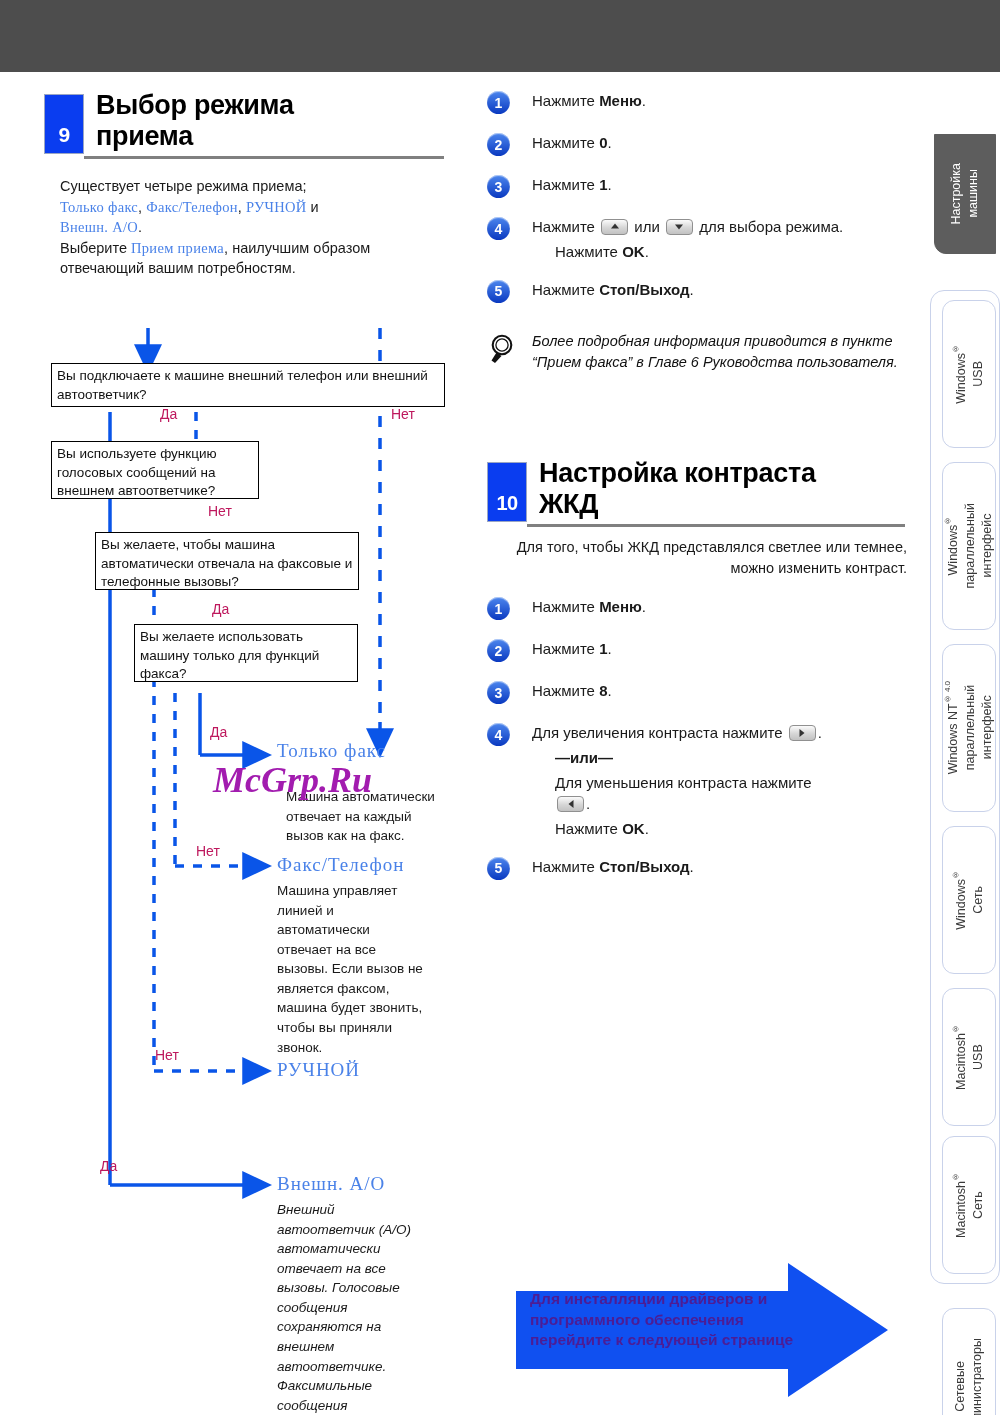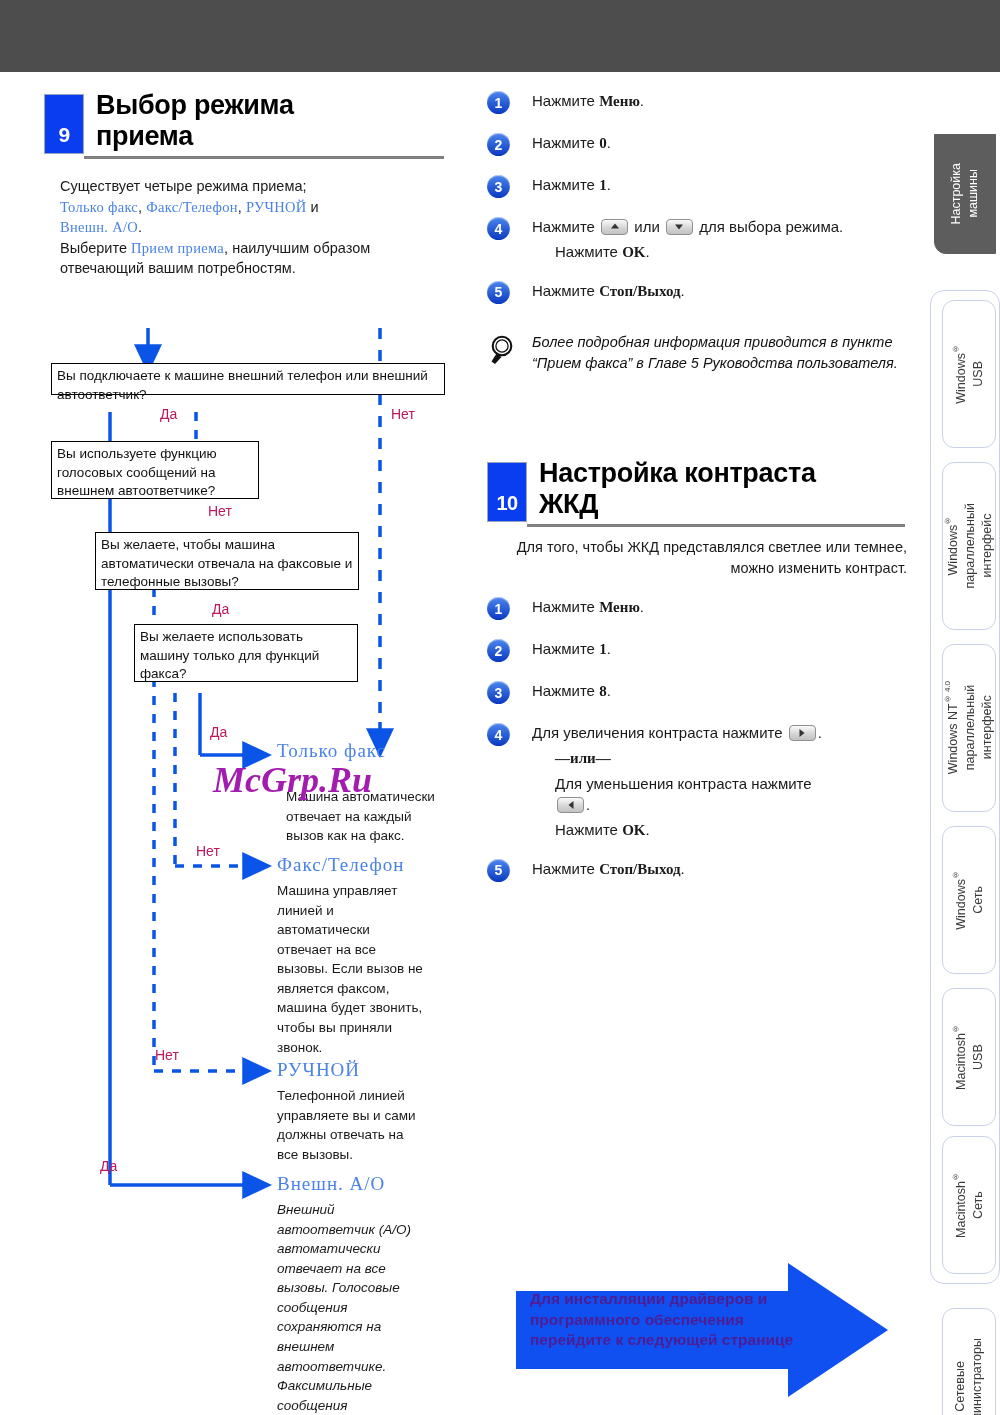--- a/index.html
+++ b/index.html
@@ -78,21 +78,21 @@
   .step-num {
     position:absolute; left:0; top:1px;
     width:23px; height:23px; border-radius:50%;
     background:#1554d1;
     background-image:linear-gradient(#4d87ee,#0a39c0);
     color:#fff; font-size:14px; font-weight:bold;
     display:flex; align-items:center; justify-content:center;
     box-shadow:inset 0 1px 1px rgba(255,255,255,.6);
   }
   .step-body { font-size:15px; line-height:1.45; color:#1a1a1a; }
-  .step-body b { font-weight:bold;font-family:Liberation Serif, serif; }
+  .step-body b { font-weight:bold; }
   .sub { margin-top:3px;margin-left:23px; }
 
   
   .keybtn {
     display:inline-block; vertical-align:-3px;
     width:27px; height:16px; border-radius:4px;
     border:1px solid #909090;
     background:linear-gradient(#fbfbfb,#d6d6d6 55%,#c2c2c2);
     position:relative; margin:0 2px;
   }
@@ -200,21 +200,21 @@
       <line x1="154" y1="462" x2="154" y2="999" stroke="#0a55e8" stroke-width="3.5" stroke-dasharray="9 9"></line>
       <line x1="154" y1="999" x2="258" y2="999" stroke="#0a55e8" stroke-width="3.5" stroke-dasharray="9 9" marker-end="url(#ah)"></line>
 
       <line x1="200" y1="621" x2="200" y2="683" stroke="#0a55e8" stroke-width="3.5"></line>
       <line x1="200" y1="683" x2="258" y2="683" stroke="#0a55e8" stroke-width="3.5" marker-end="url(#ah)"></line>
 
       <line x1="175" y1="621" x2="175" y2="794" stroke="#0a55e8" stroke-width="3.5" stroke-dasharray="9 9"></line>
       <line x1="175" y1="794" x2="258" y2="794" stroke="#0a55e8" stroke-width="3.5" stroke-dasharray="9 9" marker-end="url(#ah)"></line>
     </svg>
 
-    <div class="fbox" style="left:51px; top:291px; width:394px; height:32px; left:51px; top:291px;">Вы подключаете к машине внешний телефон или внешний автоответчик?</div>
+    <div class="fbox" style="left:51px; top:291px; width:394px; height:44px; left:51px; top:291px;">Вы подключаете к машине внешний телефон или внешний автоответчик?</div>
 
     <div class="fbox" style="left:95px; top:460px; width:264px; height:58px;">Вы желаете, чтобы машина автоматически отвечала на факсовые и телефонные вызовы?</div>
 
     <div class="fbox" style="left:51px; top:369px; width:208px; height:58px;">Вы используете функцию голосовых сообщений на внешнем автоответчике?</div>
 
     <div class="fbox" style="left:134px; top:552px; width:224px; height:58px;">Вы желаете использовать машину только для функций факса?</div>
 
     <div class="lbl" style="left:160px; top:334px;">Да</div>
     <div class="lbl" style="left:391px; top:334px;">Нет</div>
     <div class="lbl" style="left:208px; top:431px;">Нет</div>
@@ -224,21 +224,20 @@
     <div class="lbl" style="left:155px; top:975px;">Нет</div>
     <div class="lbl" style="left:100px; top:1086px;">Да</div>
 
     <div class="mode-title" style="left:277px; top:668px;">Только факс</div>
     <div class="mode-desc" style="left:286px; top:695px;margin-top:20px;">Машина автоматически отвечает на каждый вызов как на факс.</div>
 
     <div class="mode-title" style="left:277px; top:782px;">Факс/Телефон</div>
     <div class="mode-desc" style="left:277px; top:809px;">Машина управляет линией и автоматически отвечает на все вызовы. Если вызов не является факсом, машина будет звонить, чтобы вы приняли звонок.</div>
 
     <div class="mode-title" style="left:277px; top:987px;">РУЧНОЙ</div>
-    <div class="mode-desc" style="left:277px; top:1014px;">Телефонной линией управляете вы и сами должны отвечать на все вызовы.</div>
 
     <div class="mode-title" style="left:277px; top:1101px;">Внешн. А/О</div>
     <div class="mode-desc" style="left:277px; top:1128px;font-style:italic;">Внешний автоответчик (А/О) автоматически отвечает на все вызовы. Голосовые сообщения сохраняются на внешнем автоответчике. Факсимильные сообщения распечатываются.</div>
   </div>
 
   <div id="wm">McGrp.Ru</div>
 
   <div id="right-col" style="top:18px;">
 
     <div class="step">
@@ -280,21 +279,21 @@
     </div>
 
     <div class="note">
       <span class="note-icon">
         <svg width="30" height="32" viewBox="0 0 30 32">
           <circle cx="13" cy="12" r="9.3" fill="none" stroke="#111" stroke-width="2.1"></circle>
           <circle cx="13" cy="12" r="6.1" fill="none" stroke="#111" stroke-width="1.3"></circle>
           <path d="M7.5 19.5 L2.5 27.5 L6 30 L12.5 23" fill="#111"></path>
         </svg>
       </span>
-      <div class="note-text">Более подробная информация приводится в пункте “Прием факса” в Главе 5 Руководства пользователя.</div>
+      <div class="note-text">Более подробная информация приводится в пункте “Прием факса” в Главе 6 Руководства пользователя.</div>
     </div>
   </div>
 
   <div class="sec-head" style="left:487px; top:390px; width:420px; height:66px;">
     <div class="sec-num" style="font-size:20px;">10</div>
     <div class="sec-title">
       <span>Настройка контраста</span><br>
       <span>ЖКД</span>
     </div>
     <div class="sec-rule" style="width:378px;"></div>

